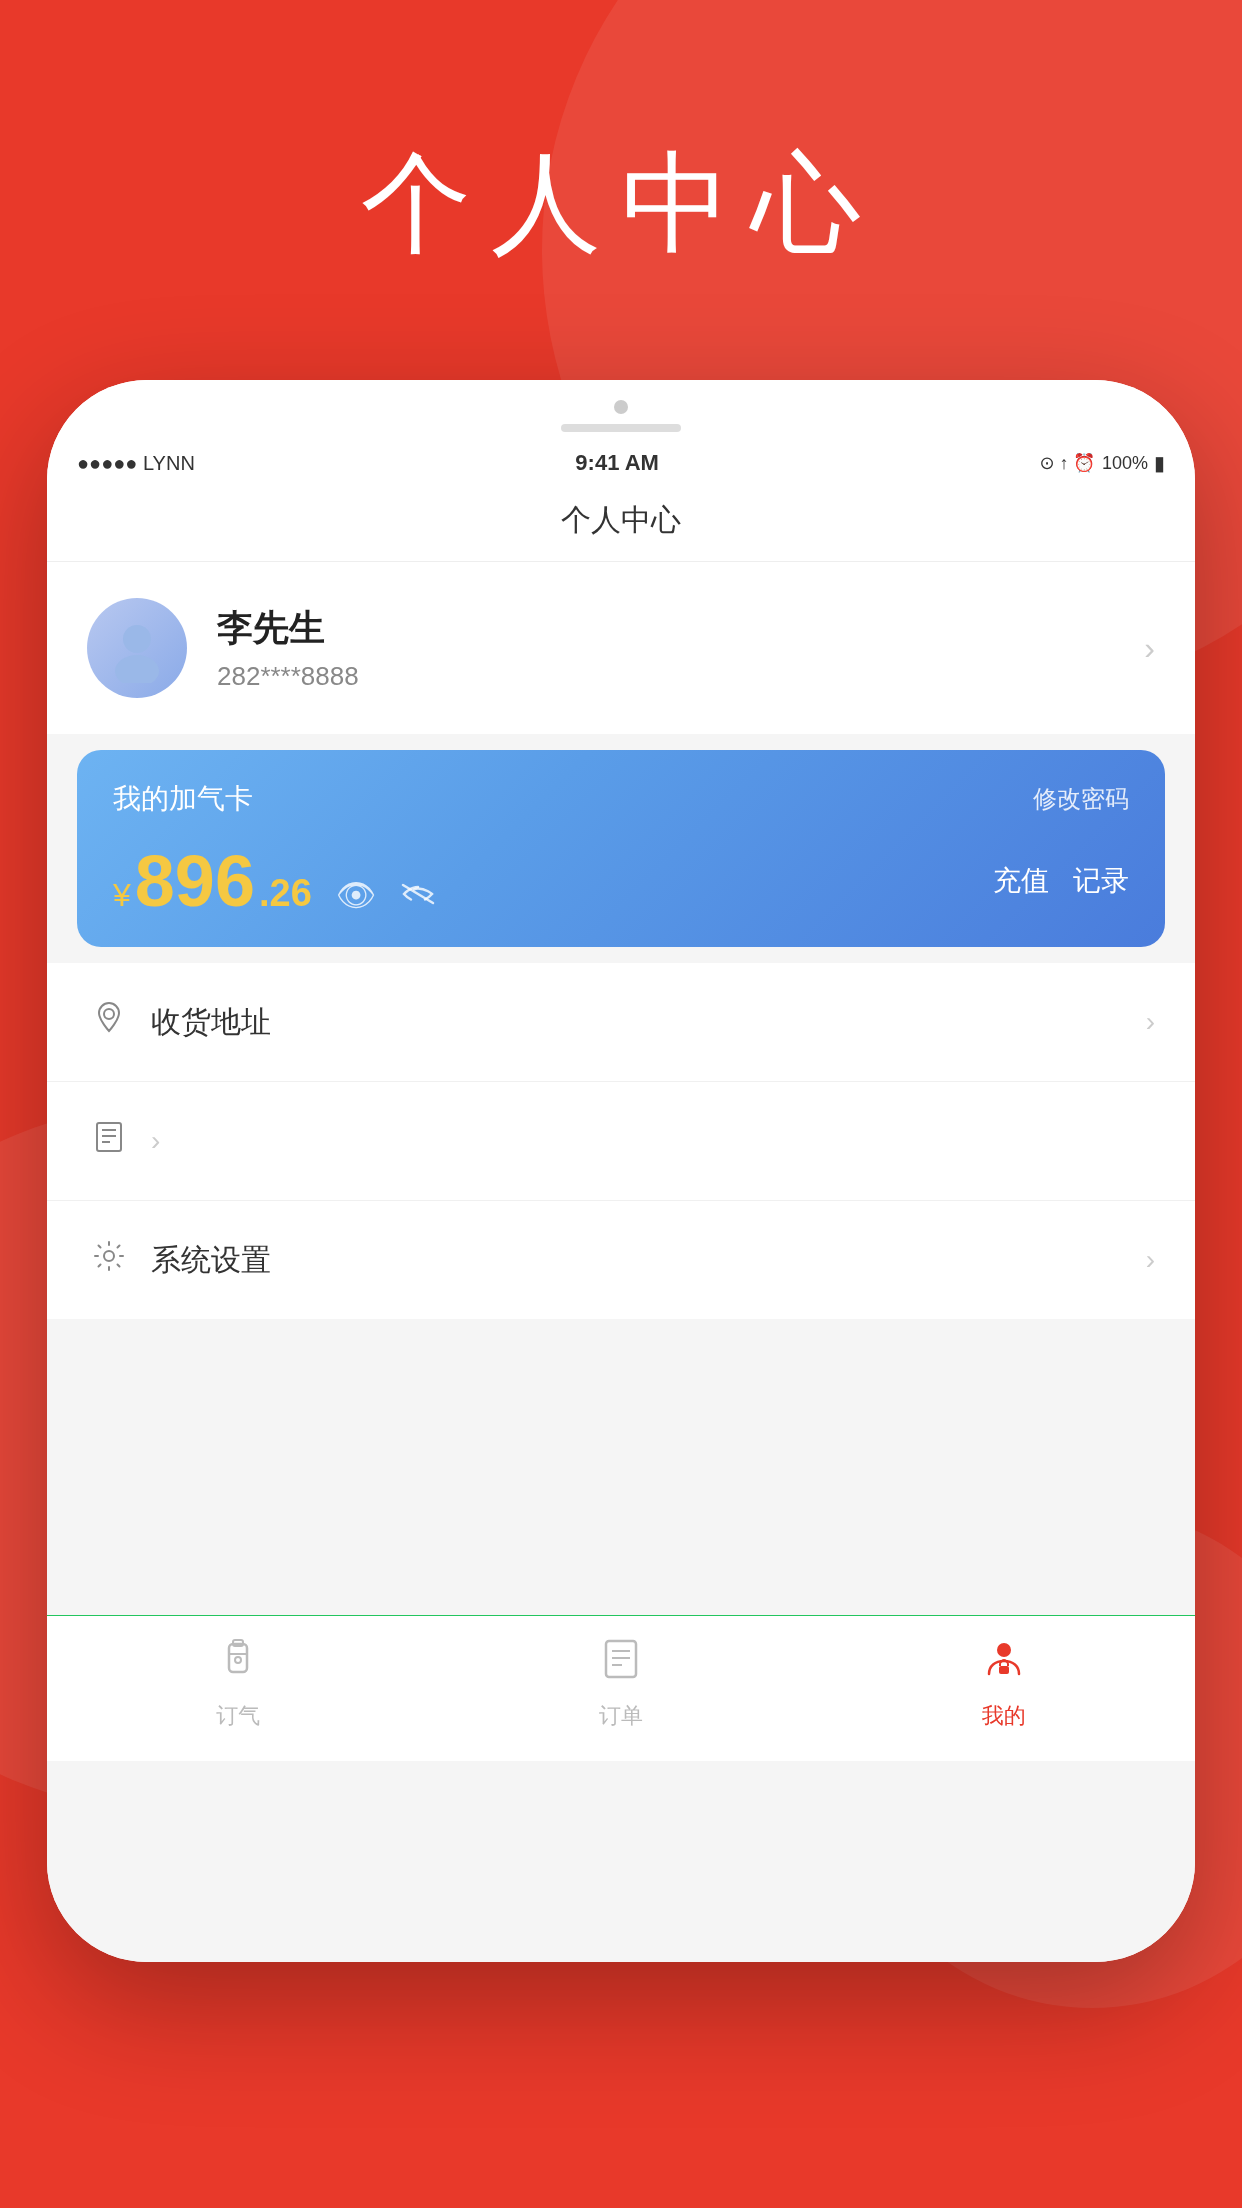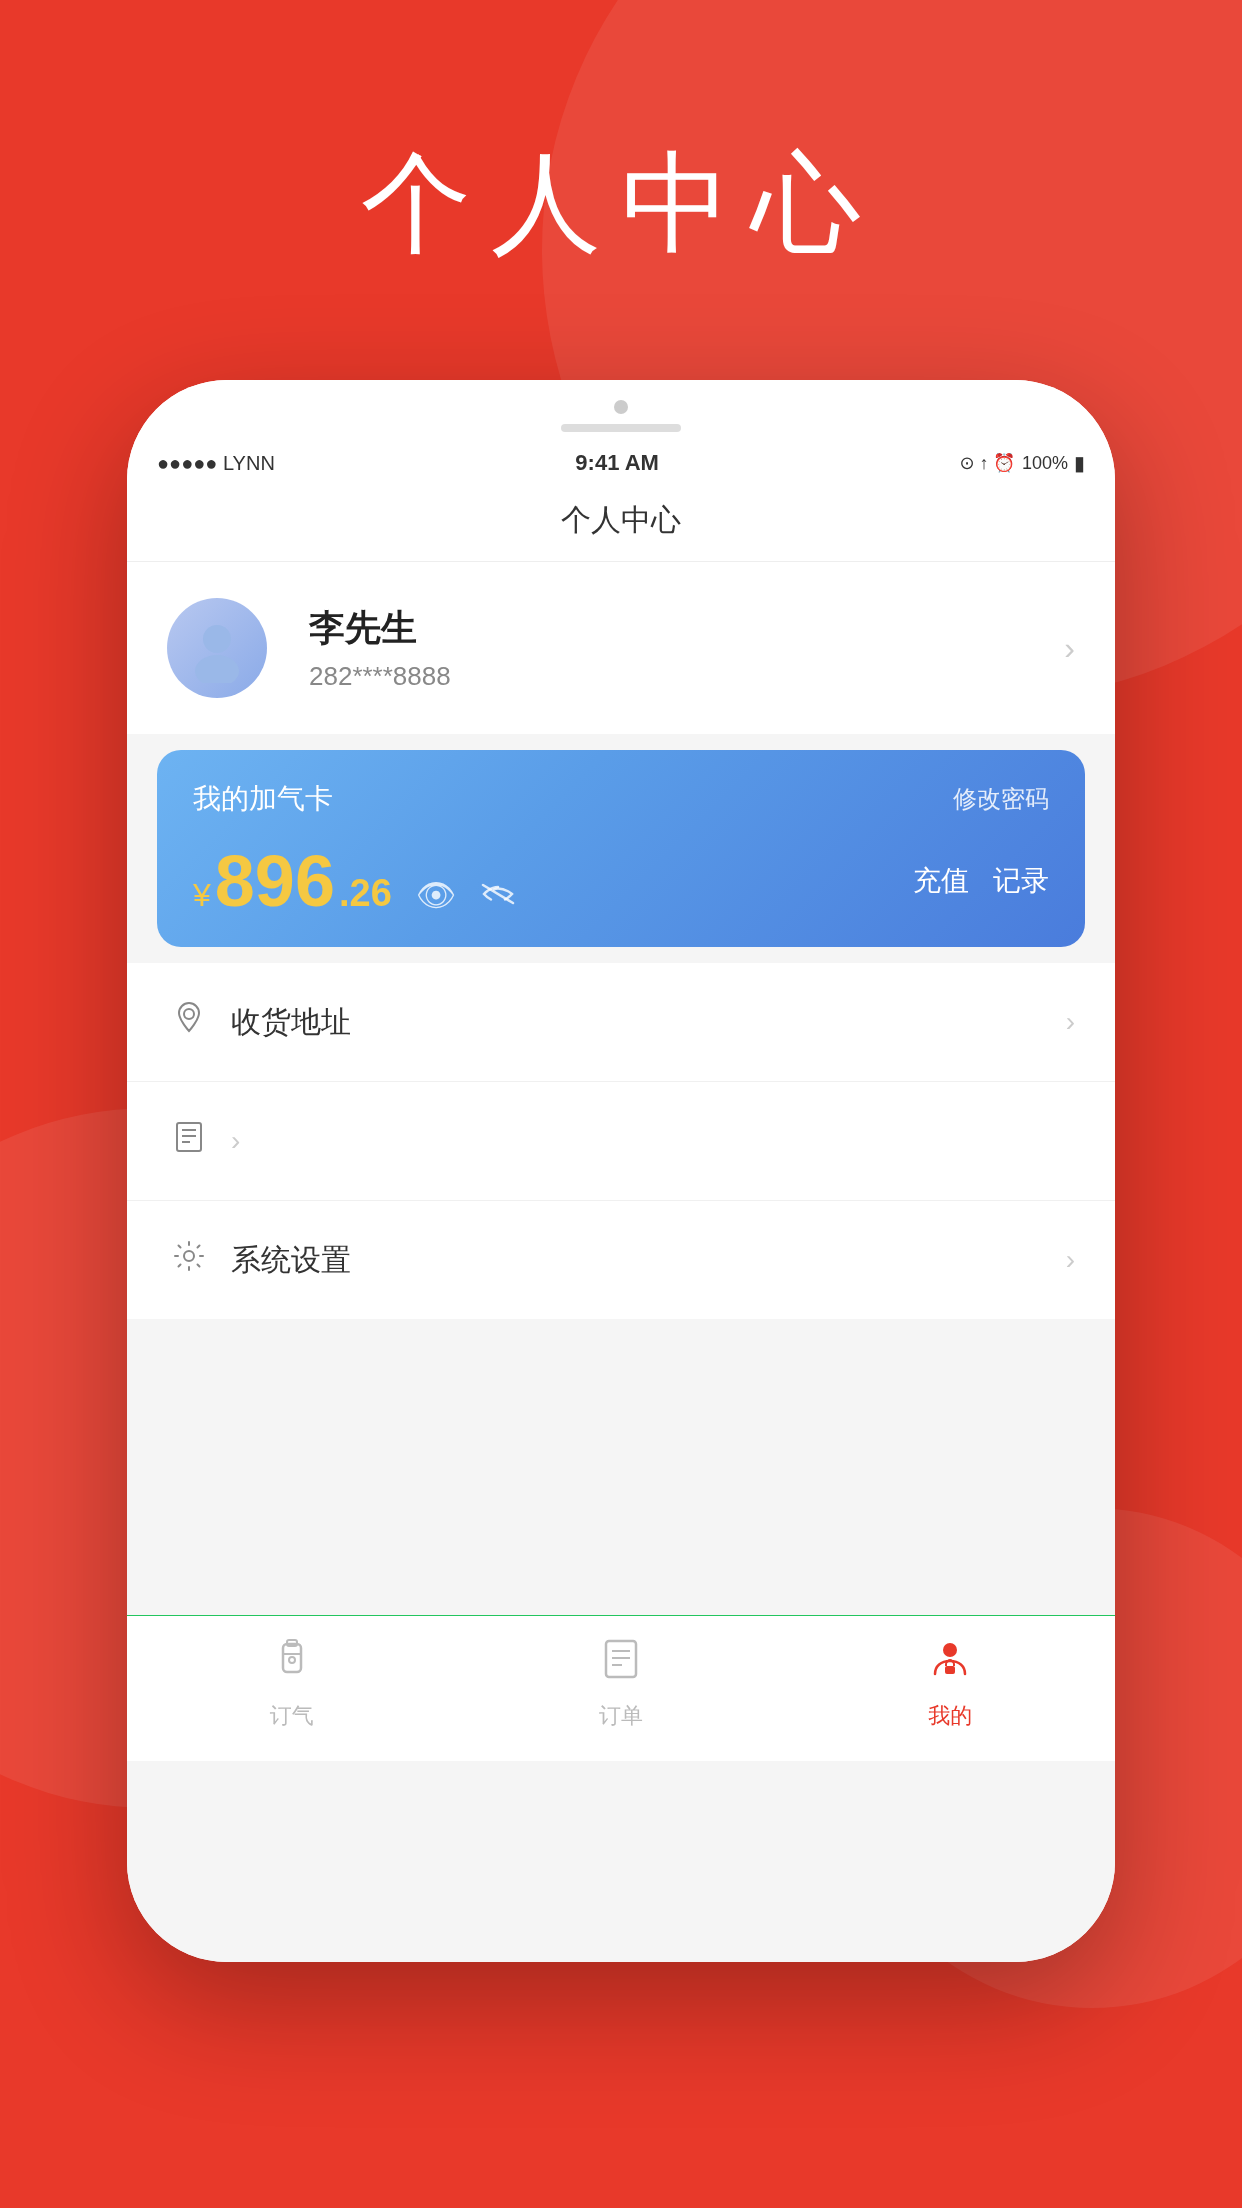--- a/index.html
+++ b/index.html
@@ -45,21 +45,21 @@
       font-weight: 300;
       letter-spacing: 20px;
     }
 
     
     .phone-mockup {
       position: absolute;
       top: 380px;
       left: 50%;
       transform: translateX(-50%);
-      width: 988px;
+      width: 1148px;
       background: white;
       border-radius: 100px;
       box-shadow: 0 40px 120px rgba(0,0,0,0.3);
       overflow: hidden;
       padding-bottom: 0;
     }
 
     
     .phone-top {
       background: white;
@@ -116,21 +116,21 @@
       background: #f5f5f5;
       min-height: 1400px;
     }
 
     
     .user-section {
       background: white;
       display: flex;
       align-items: center;
       padding: 36px 40px;
-      gap: 42px;
+      gap: 30px;
       margin-bottom: 16px;
     }
     .user-avatar {
       width: 100px;
       height: 100px;
       border-radius: 50%;
       background: linear-gradient(135deg, #b8c8f0, #8aaae8);
       display: flex;
       align-items: center;
       justify-content: center;

